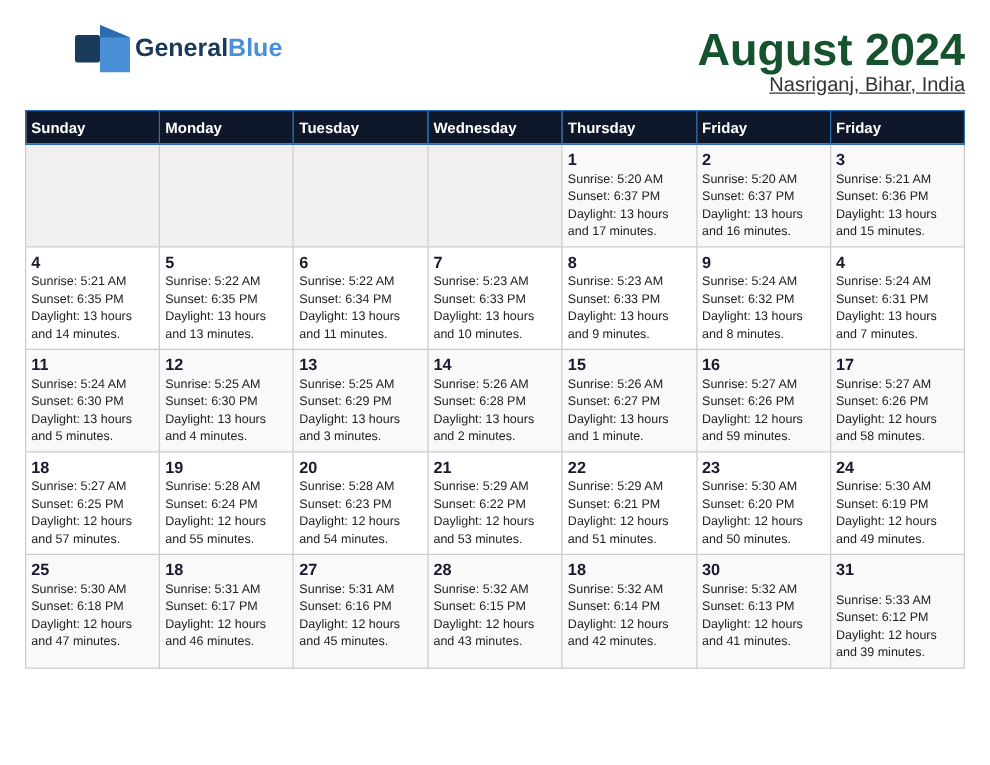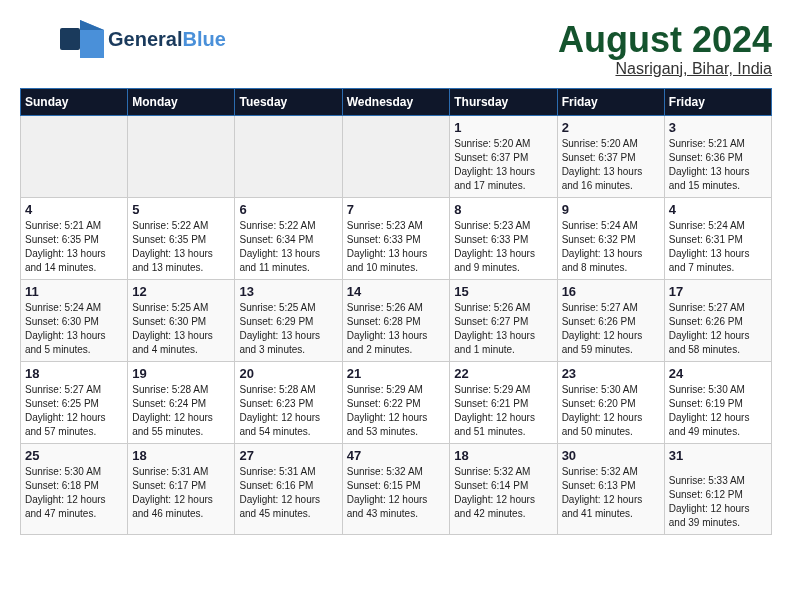--- a/index.html
+++ b/index.html
@@ -311,21 +311,21 @@
 and 46 minutes.</div>
         </td>
         <td>
           <span class="day-number">27</span>
           <div class="day-info" style="white-space: pre-line;">Sunrise: 5:31 AM
 Sunset: 6:16 PM
 Daylight: 12 hours
 and 45 minutes.</div>
         </td>
         <td>
-          <span class="day-number">47</span>
+          <span class="day-number">28</span>
           <div class="day-info" style="white-space: pre-line;">Sunrise: 5:32 AM
 Sunset: 6:15 PM
 Daylight: 12 hours
 and 43 minutes.</div>
         </td>
         <td>
           <span class="day-number">18</span>
           <div class="day-info" style="white-space: pre-line;">Sunrise: 5:32 AM
 Sunset: 6:14 PM
 Daylight: 12 hours

